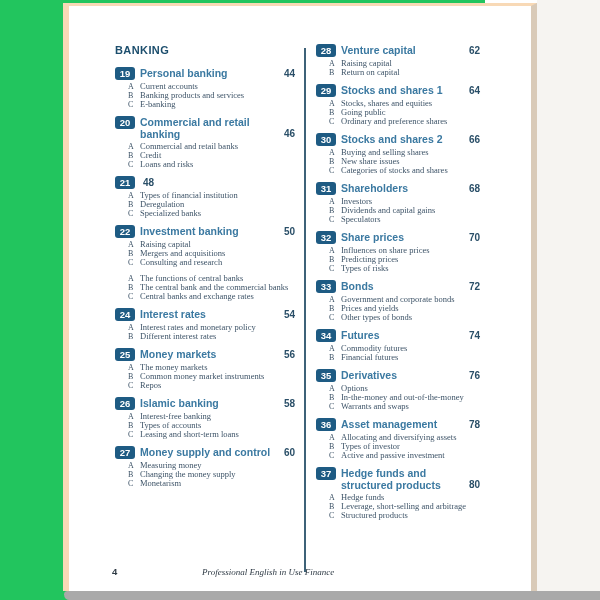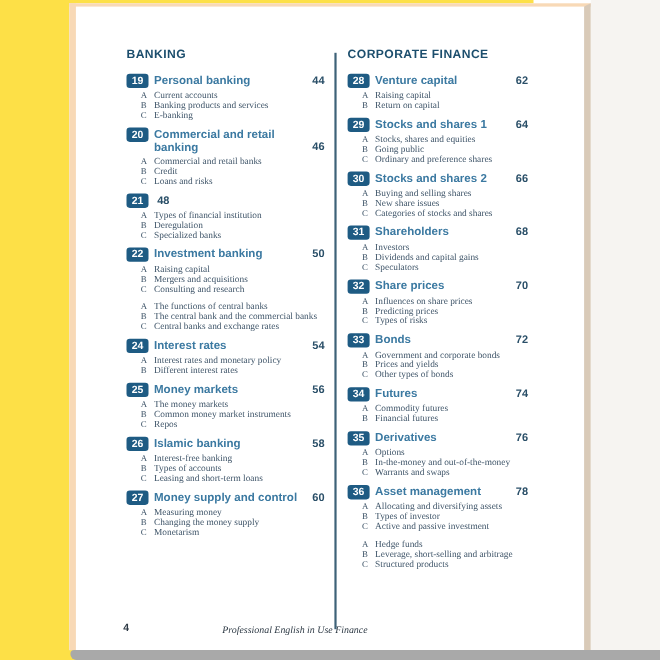--- a/index.html
+++ b/index.html
@@ -1,19 +1,19 @@
 <!DOCTYPE html>
 <html style="--section_header: #1c4e6d; --unit_badge_bg: #1e5b83; --unit_badge_text: #ffffff; --unit_title: #3b79a1; --page_number: #2a4f68; --sub_item_text: #3e5468; --divider: #3e6278; --page_edge_peach: #f8d9b6; --page_edge_tan: #d9cab8; --bottom_edge_gray: #a9a9a9; --shade: #f6f4f1;"><head>
 <meta charset="utf-8">
 <style>
   * { margin: 0; padding: 0; box-sizing: border-box; }
   html, body { width: 600px; height: 600px; overflow: hidden; background: #ffffff;
                font-family: "Liberation Sans", sans-serif; }
 
-  .scan-bg { position: relative; width: 485px; height: 600px; background: #fde047; }
+  .scan-bg { position: relative; width: 485px; height: 600px; background: #22c55e; }
 
   .right-shade { position: absolute; left: 537px; top: 0; width: 63px; height: 600px;
                  background: var(--shade, #f6f4f1); }
 
   .page { position: absolute; left: 63px; top: 3px; width: 474px; height: 588px;
           background: #ffffff;
           border-top: 3px solid var(--page_edge_peach, #f8d9b6);
           border-left: 6px solid var(--page_edge_peach, #f8d9b6);
           border-right: 6px solid var(--page_edge_tan, #d9cab8); }
 
@@ -241,21 +241,20 @@
             </div>
             <div class="sub-item">
               <span class="sub-letter">C</span>
               <span class="sub-text">Monetarism</span>
             </div>
           </div>
         </div>
       </div>
     <div class="divider"></div>
     <div class="toc-column col-right">
-        <div class="section-header">CORPORATE FINANCE</div>
         <div class="unit">
           <div class="unit-head">
             <span class="badge">28</span>
             <span class="unit-title">Venture capital</span>
             <span class="unit-page">62</span>
           </div>
           <div class="sub-list">
             <div class="sub-item">
               <span class="sub-letter">A</span>
               <span class="sub-text">Raising capital</span>
@@ -424,20 +423,25 @@
               <span class="sub-letter">B</span>
               <span class="sub-text">Types of investor</span>
             </div>
             <div class="sub-item">
               <span class="sub-letter">C</span>
               <span class="sub-text">Active and passive investment</span>
             </div>
           </div>
         </div>
         <div class="unit">
+          <div class="unit-head">
+            <span class="badge">37</span>
+            <span class="unit-title">Hedge funds and structured products</span>
+            <span class="unit-page">80</span>
+          </div>
           <div class="sub-list">
             <div class="sub-item">
               <span class="sub-letter">A</span>
               <span class="sub-text">Hedge funds</span>
             </div>
             <div class="sub-item">
               <span class="sub-letter">B</span>
               <span class="sub-text">Leverage, short-selling and arbitrage</span>
             </div>
             <div class="sub-item">

